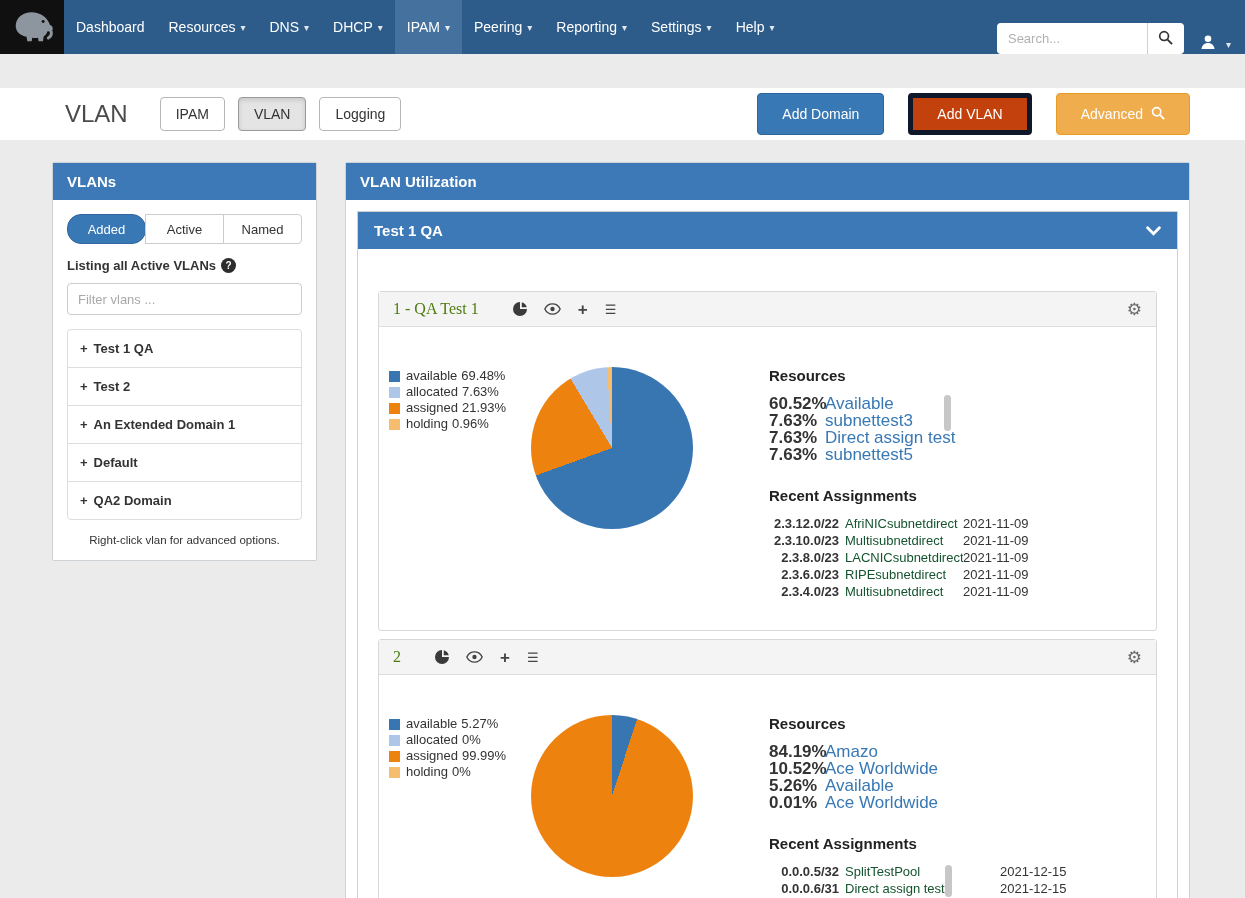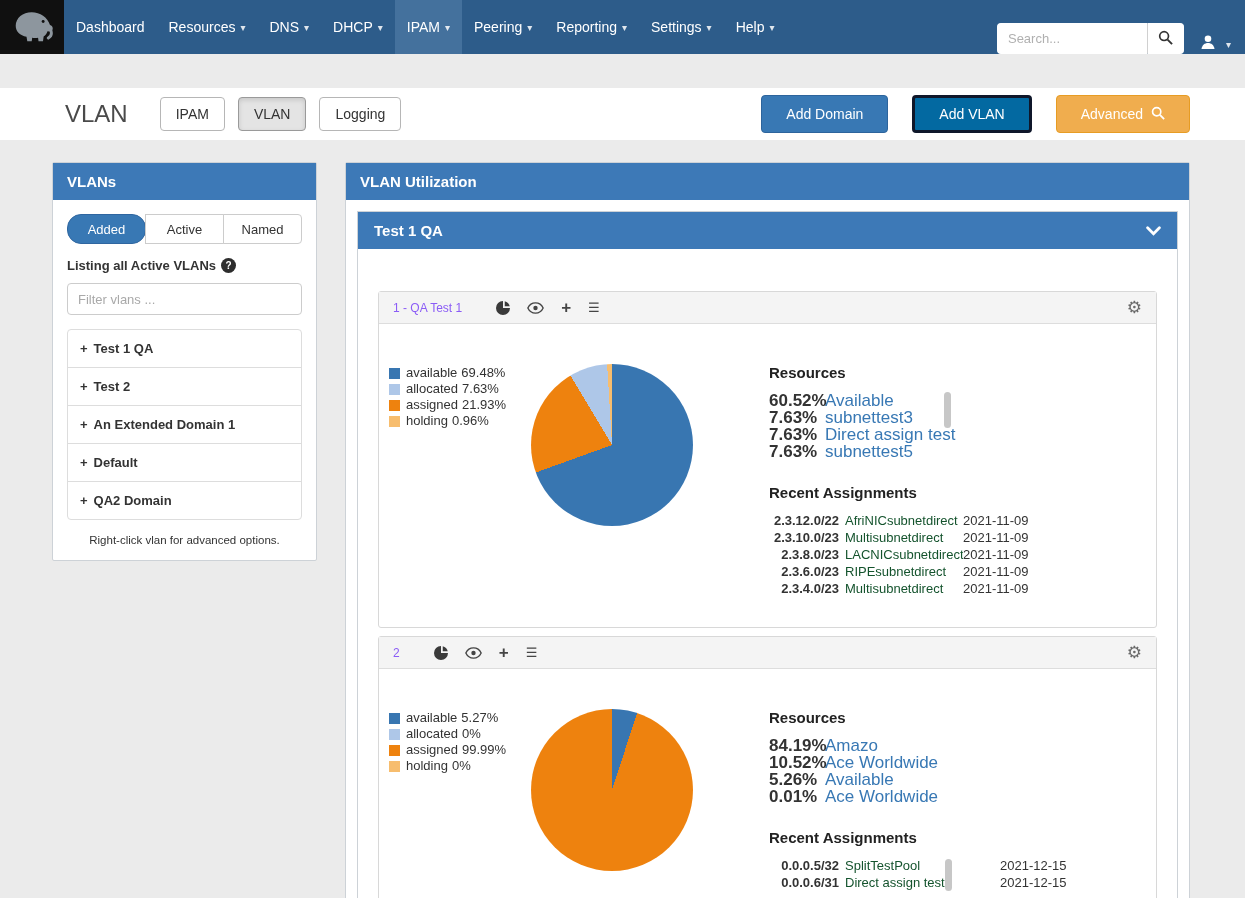--- a/index.html
+++ b/index.html
@@ -52,21 +52,21 @@
   .footer-note { text-align:center; font-size:11.5px; color:#333; margin-top:14px; }
   
   .main-panel { flex:1; margin-left:28px; }
   .main-body { padding:11px; }
   .group-panel { border:1px solid #cdd2d7; }
   .group-header { background:#3d79b7; color:#fff; padding:10px 16px; font-size:15px; font-weight:bold; display:flex; align-items:center; justify-content:space-between; cursor:pointer; }
   .group-body { padding:42px 20px 40px; background:#fff; }
   
   .card { border:1px solid #d8d8d8; border-radius:3px; margin-bottom:8px; background:#fff; }
   .card-header { background:#f4f4f4; border-bottom:1px solid #ddd; display:flex; align-items:center; padding:8px 14px; }
-  .card-title { font-size:12px; color:#8b5cf6; }
+  .card-title { font-size:16px; color:#4d7c0f;font-family:Liberation Serif, serif; }
   .card-icons { display:flex; align-items:center; gap:17px; margin-left:34px; }
   .icon-btn { cursor:pointer; display:inline-flex; align-items:center; }
   .icon-btn svg { display:block; }
   .gear { margin-left:auto; cursor:pointer; display:inline-flex; }
   .card-body { display:flex; padding:40px 14px 30px 10px; }
   .legend { width:140px; flex:none; font-size:13px; margin-top:2px; }
   .legend-row { display:flex; align-items:center; line-height:14px; margin-bottom:2px; }
   .swatch { width:11px; height:11px; margin-right:6px; flex:none; }
   .legend-val { margin-left:4px; }
   .pie { width:162px; height:162px; border-radius:50%; flex:none; margin:0 76px 0 2px; align-self:flex-start; }
@@ -154,21 +154,21 @@
   </div>
 </nav>
 
 <div class="toolbar">
   <h1 class="page-title">VLAN</h1>
   <div id="toolbar-tabs"><button class="tab-btn">IPAM</button><button class="tab-btn active">VLAN</button><button class="tab-btn">Logging</button></div>
   <div class="toolbar-actions" id="toolbar-actions">
       <button class="action-btn" style="background:#3878b4;border:1px solid #2d649c">
         <span>Add Domain</span>
       </button>
-      <button class="action-btn" style="background:#0369a1;border:3px solid #0f172a">
+      <button class="action-btn" style="background:#c2410c;border:5px solid #0f172a">
         <span>Add VLAN</span>
       </button>
       <button class="action-btn" style="background:#f0ad4e;border:1px solid #e79c23">
         <span>Advanced</span>
         <span class="btn-icon"><svg width="14" height="14" viewBox="0 0 16 16">
             <circle cx="6.5" cy="6.5" r="4.7" fill="none" stroke="#fff" stroke-width="1.9"></circle>
             <line x1="10.2" y1="10.2" x2="15" y2="15" stroke="#fff" stroke-width="2.1"></line>
           </svg></span>
       </button>
     </div>

